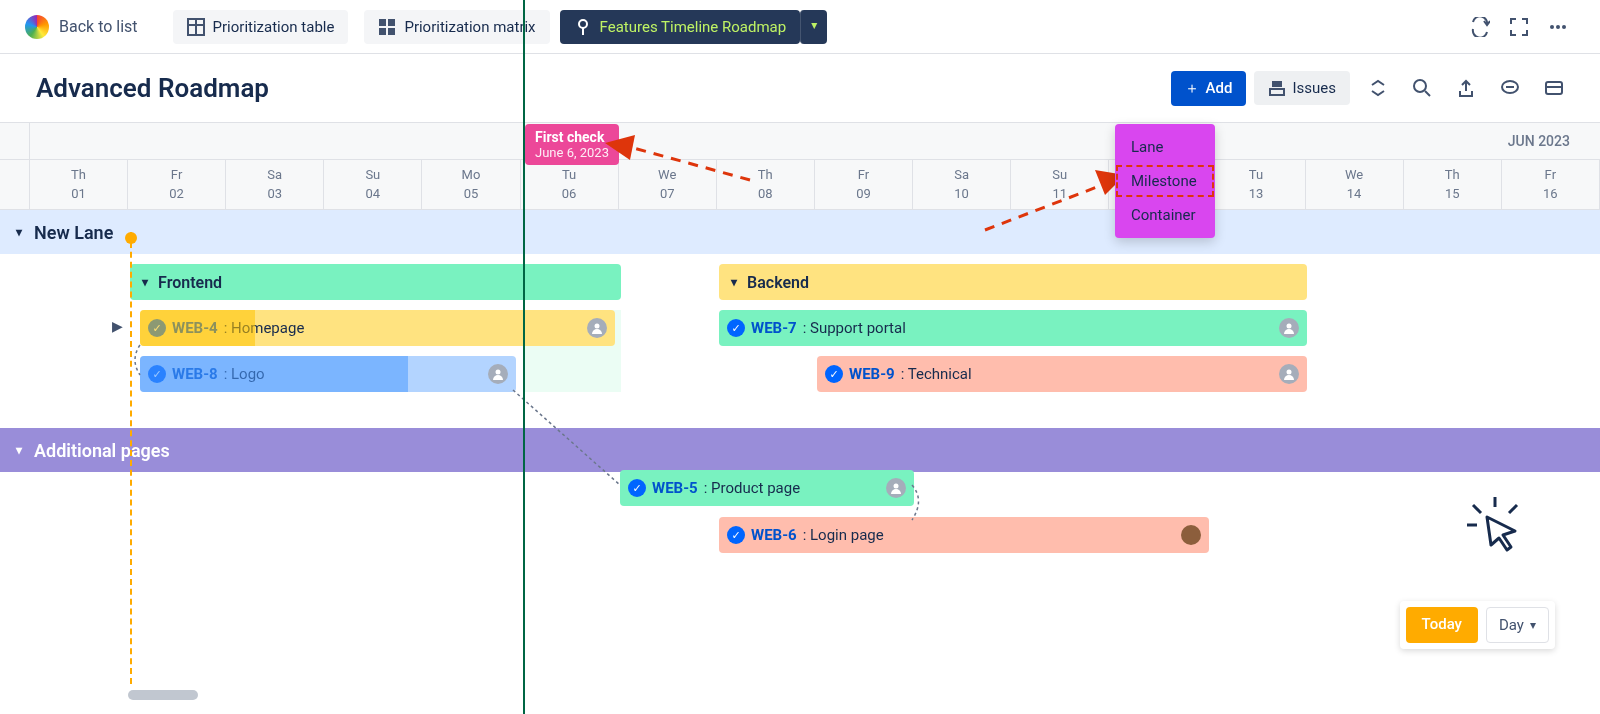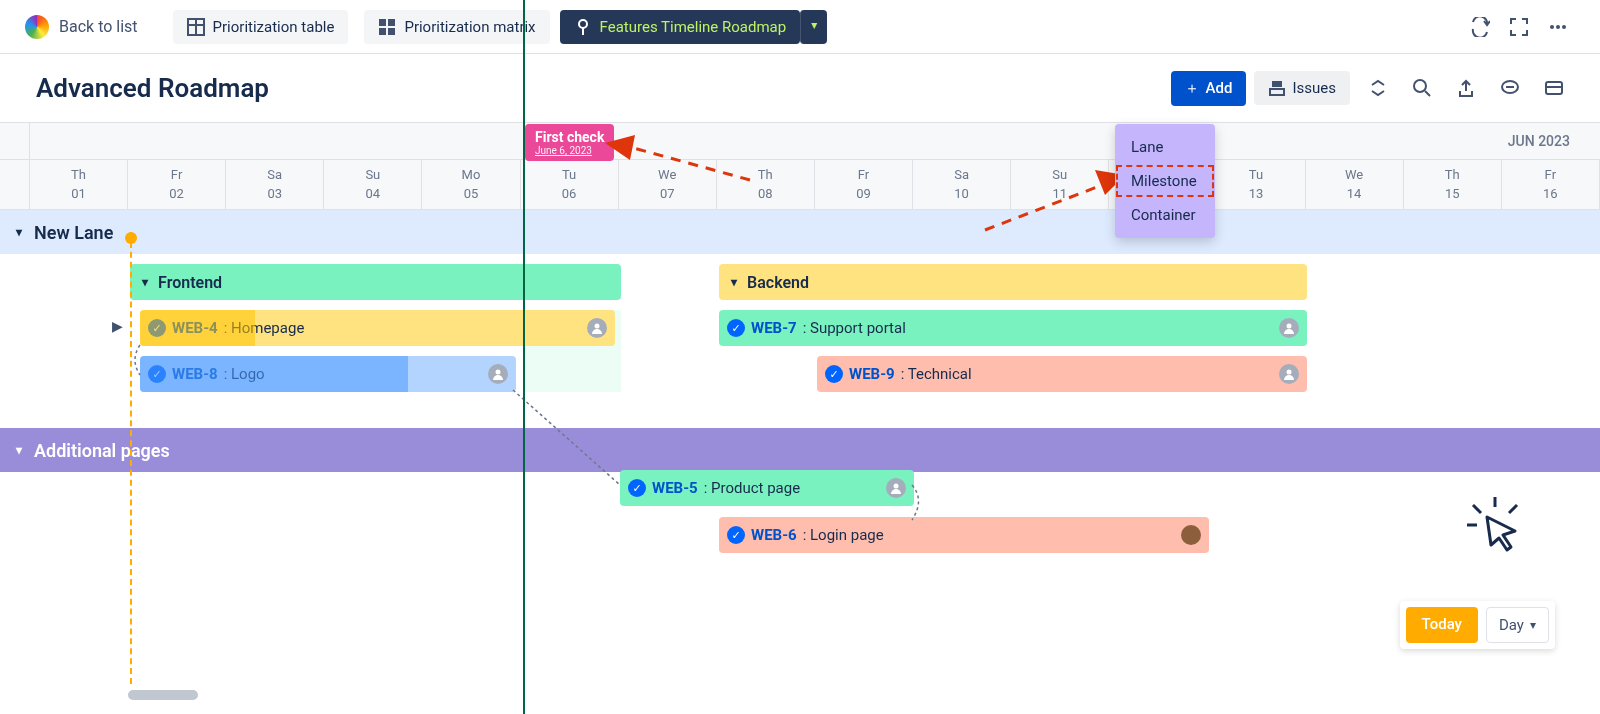--- a/index.html
+++ b/index.html
@@ -300,23 +300,22 @@
       color: #fff;
       padding: 5px 10px;
       border-radius: 4px;
       z-index: 6;
     }
     .milestone-badge .title {
       font-size: 14px;
       font-weight: 700;
     }
     .milestone-badge .date {
-      font-size: 10px;
+      font-size: 13px;
       opacity: 0.9;
-      text-decoration: underline;
     }
     
     
     .today-line {
       position: absolute;
       top: 232px;
       left: 130px;
       width: 0;
       height: 452px;
       border-left: 2px dashed #ffab00;
@@ -331,21 +330,21 @@
       background: #ffab00;
       border-radius: 50%;
       z-index: 5;
     }
     
     
     .add-dropdown {
       position: absolute;
       top: 124px;
       left: 1115px;
-      background: #c4b5fd;
+      background: #d946ef;
       border-radius: 4px;
       box-shadow: 0 4px 12px rgba(0,0,0,0.18);
       padding: 6px 0;
       z-index: 20;
       min-width: 100px;
     }
     .add-dropdown .item {
       padding: 8px 16px;
       font-size: 15px;
       color: #172b4d;

